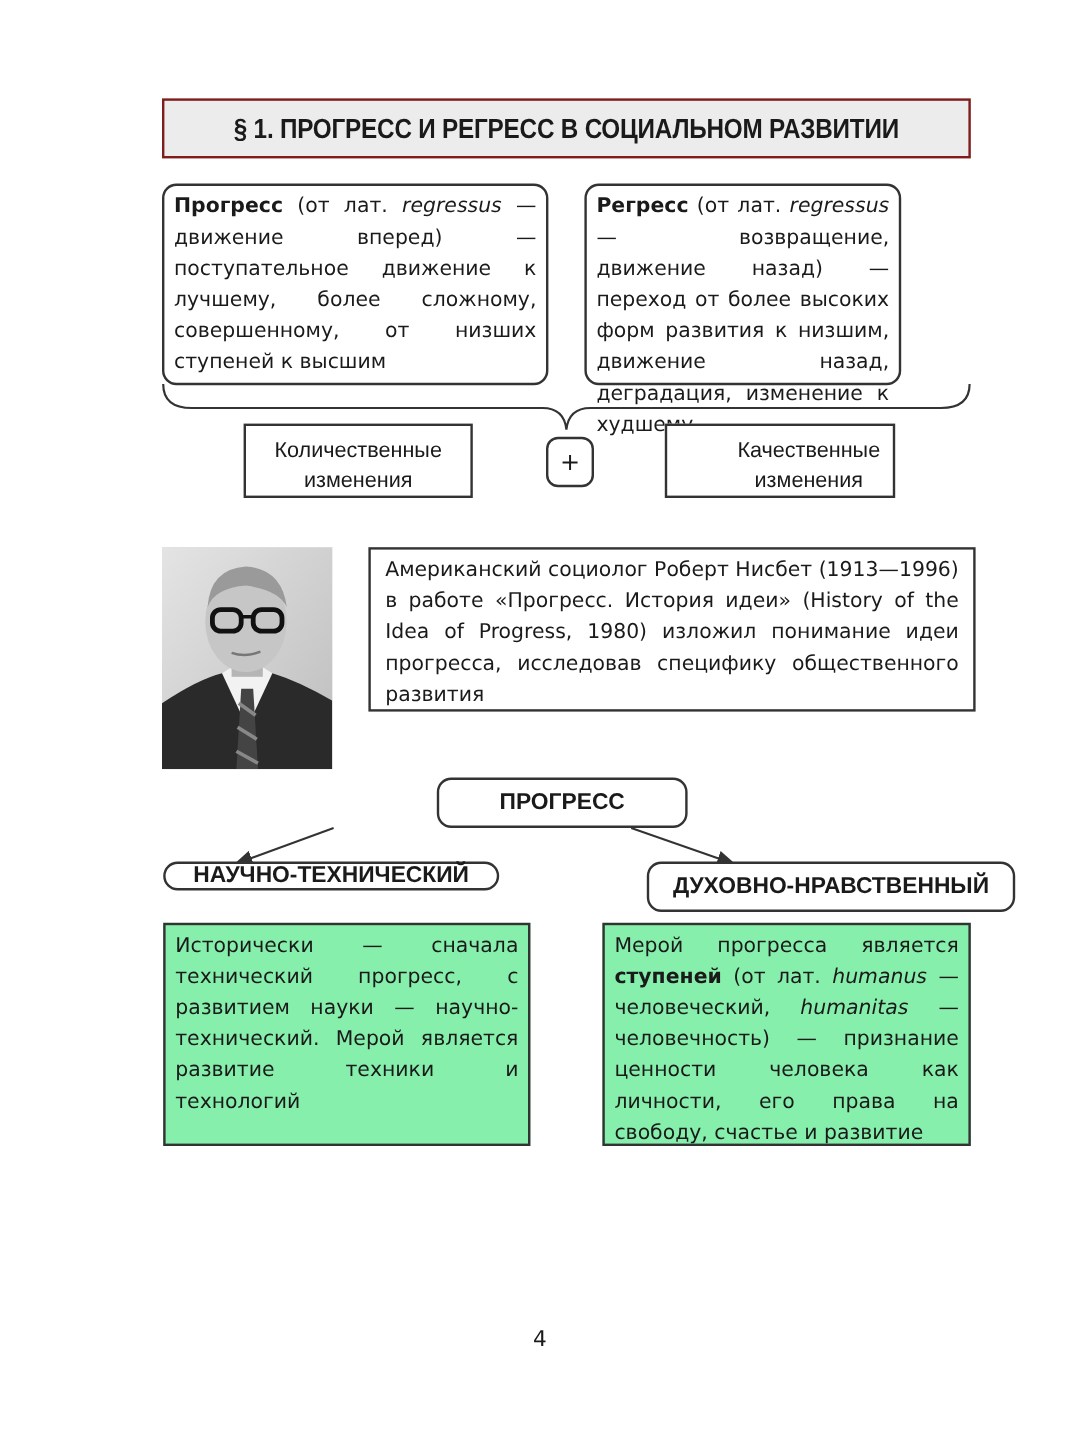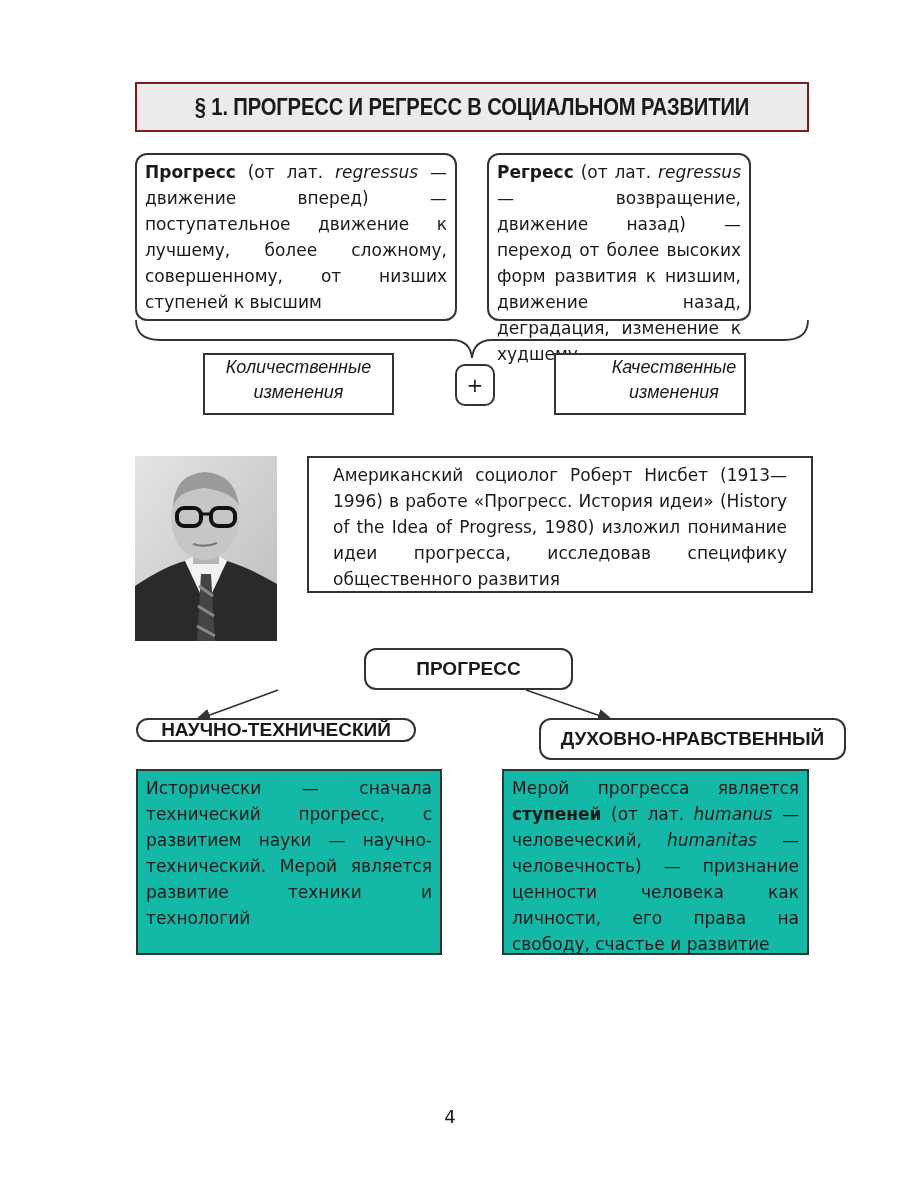--- a/index.html
+++ b/index.html
@@ -11,36 +11,36 @@
                background: #ececec; border: 2px solid #7f1d1d; 
                display: flex; align-items: center; justify-content: center; }
   .title-box span { font-family: "Liberation Sans", sans-serif; font-weight: bold;
                     font-size: 23px; letter-spacing: -0.2px; transform: scaleX(0.88); white-space: nowrap; }
 
   .def-box { border: 2px solid #333; border-radius: 12px; background: #fff;
              padding: 4px 8px 4px 8px; font-size: 17px; line-height: 26px; text-align: justify; }
   .def-box b { font-weight: bold; }
   .def-box i { font-style: italic; }
 
-  .change-box { border: 2px solid #333; background: #fff; display: flex; align-items: flex-start;
+  .change-box { border: 2px solid #333; background: #fff; display: flex; align-items: flex-end;
                 justify-content: center; text-align: center; font-family: "Liberation Sans", sans-serif;
-                font-size: 18px; line-height: 25px; font-style: italic; }
+                font-size: 18px; line-height: 25px; }
   .plus-box { border: 2px solid #333; border-radius: 10px; background: #fff; display: flex;
               align-items: center; justify-content: center; font-size: 20px; }
 
   .photo { left: 135px; top: 456px; width: 142px; height: 185px; background: #d9d9d9; overflow: hidden; }
 
   .bio-box { left: 307px; top: 456px; width: 506px; height: 137px; border: 2px solid #333;
-             padding: 4px 24px; font-size: 17px; line-height: 26px; text-align: justify; }
+             padding: 4px 12px; font-size: 17px; line-height: 26px; text-align: justify; }
 
   .pill { border: 2px solid #333; border-radius: 12px; background: #fff; display: flex;
           align-items: center; justify-content: center; font-family: "Liberation Sans", sans-serif;
           font-weight: bold; font-size: 19px; white-space: nowrap; }
 
-  .content-box { border: 2px solid #333; background: #14b8a6; padding: 4px 8px; font-size: 17px;
+  .content-box { border: 2px solid #333; background: #86efac; padding: 4px 8px; font-size: 17px;
                  line-height: 26px; text-align: justify; }
   .content-box b { font-weight: bold; }
 
   .page-num { left: 440px; top: 1106px; width: 20px; text-align: center; font-size: 18px; }
 </style>
 </head>
 <body>
 
 <div class="abs title-box">
   <span>§ 1. ПРОГРЕСС И РЕГРЕСС В СОЦИАЛЬНОМ РАЗВИТИИ</span>

